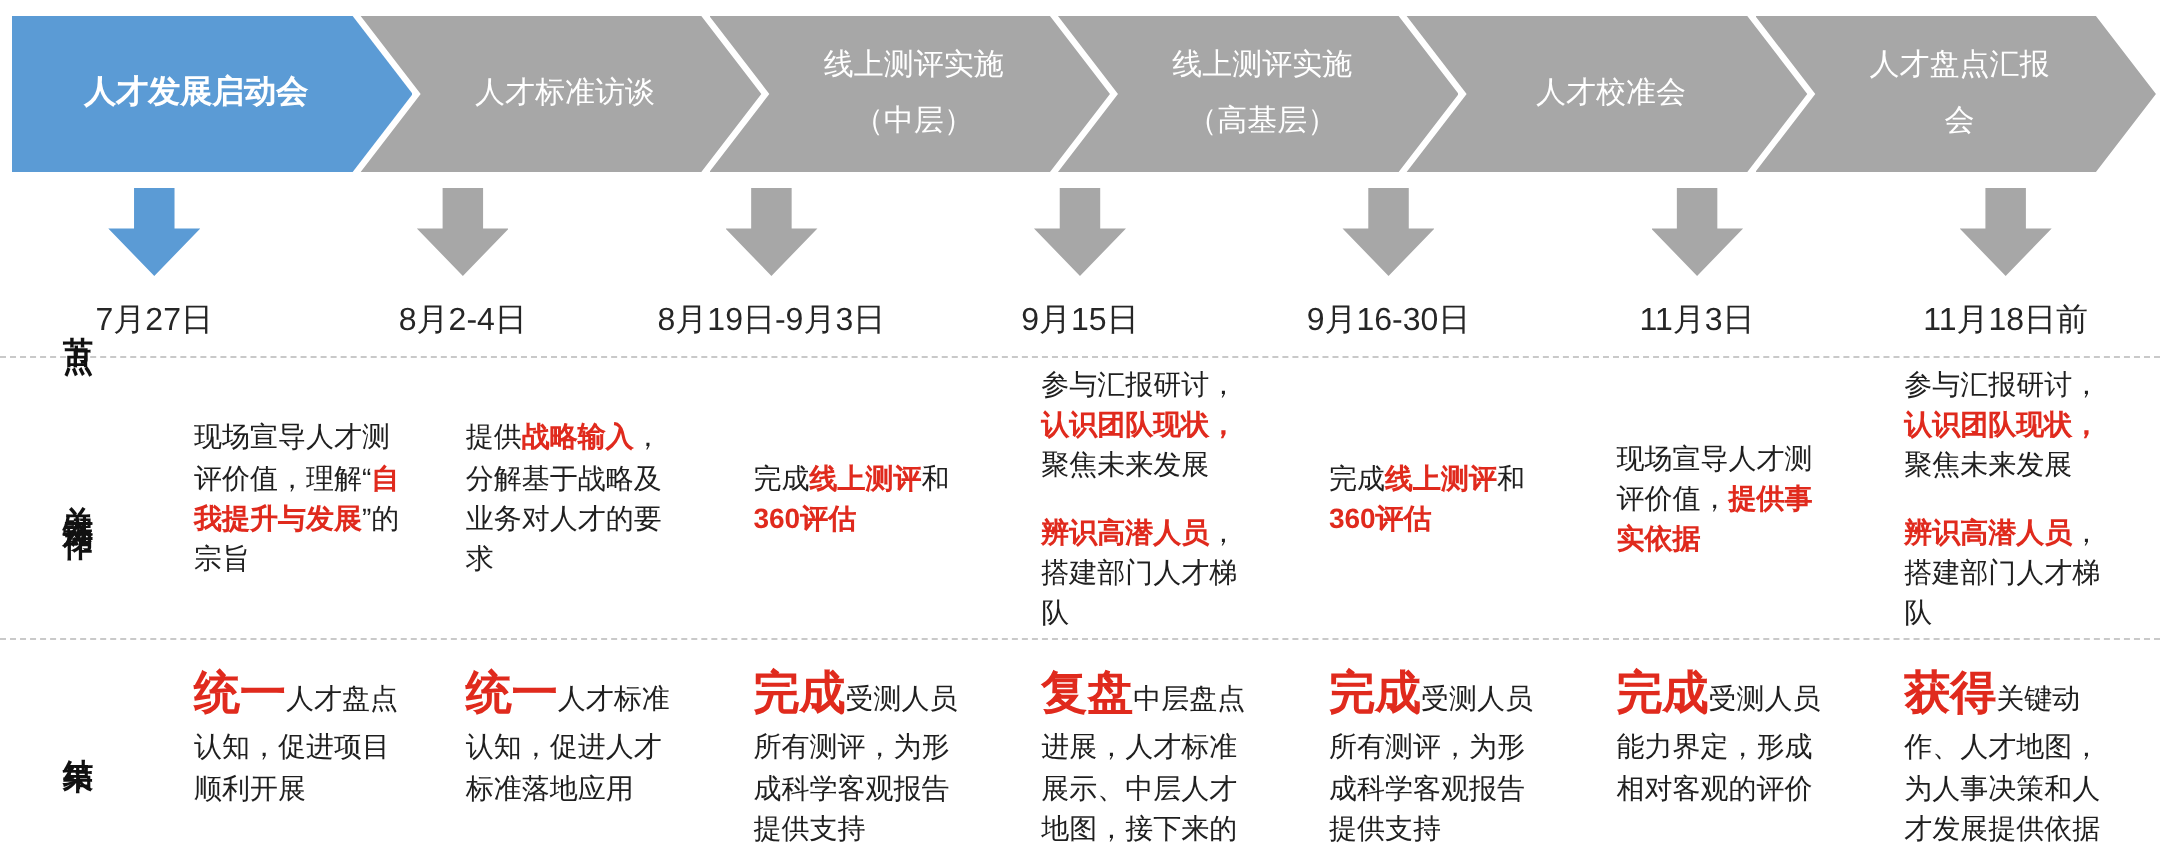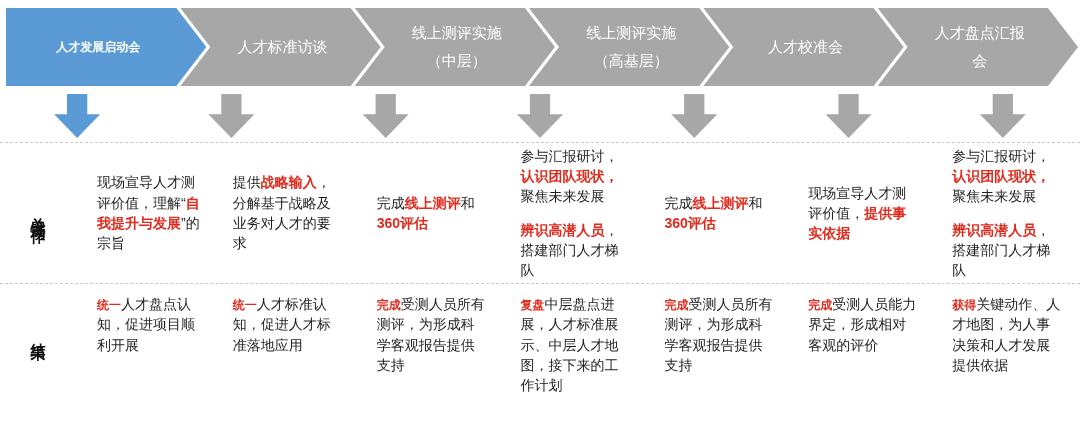--- a/index.html
+++ b/index.html
@@ -17,21 +17,21 @@
   }
   .chevron + .chevron { margin-left:-26px; }
   .chevron:first-child {
     clip-path: polygon(0 0, calc(100% - 30px) 0, 100% 50%, calc(100% - 30px) 100%, 0 100%);
   }
   .chevron.active { background:var(--blue); }
   .chevron .title {
     width:100%; text-align:center; font-size:15px; line-height:1.85;
     white-space:pre-line; padding:0 28px 0 32px;
   }
-  .chevron.active .title { font-weight:bold; font-size:12px; padding-left:12px; }
+  .chevron.active .title { font-weight:bold; font-size:16px; padding-left:12px; }
   
   .row { display:flex; position:relative; }
   .row > .cell { flex:1 1 0; min-width:0; }
   .row-label {
     position:absolute; left:28px; top:50%; transform:translateY(-50%);
     writing-mode:vertical-lr; text-orientation:upright;
     font-size:15px; font-weight:bold; color:#111; letter-spacing:4px; z-index:3;
   }
   
   .arrows { height:52px; margin-top:4px; align-items:center; }
@@ -48,21 +48,21 @@
   .actions { height:140px; border-top:1px dashed var(--separator); }
   .results { height:102px; border-top:1px dashed var(--separator); }
   .actions .cell, .results .cell {
     font-size:14px; line-height:1.45; padding:10px 16px 0; white-space:pre-wrap;
   }
   .actions .cell { display:flex; flex-direction:column; justify-content:center; padding-top:0; }
   .actions .cell.first, .results .cell.first { padding-left:66px; padding-right:8px;margin-left:31px; }
   .cell p { margin:0 0 13px; }
   .cell p:last-child { margin-bottom:0; }
   .red { color:var(--red); font-weight:bold; }
-  .big { font-size:12px; }
+  .big { font-size:23px; }
 </style>
 </head>
 <body>
 
 <div class="canvas" style="--blue: #5B9BD5; --gray: #A7A7A7; --red: #E02A1D; --separator: #C9C9C9;">
   <div class="chevron-band" id="chevrons">
       <div class="chevron active">
         <div class="title">人才发展启动会</div>
       </div>
       <div class="chevron">
@@ -102,20 +102,30 @@
         <div class="arrow"></div>
       </div>
       <div class="cell">
         <div class="arrow"></div>
       </div>
       <div class="cell">
         <div class="arrow"></div>
       </div>
     </div>
 
+  <div class="row dates" id="dates">
+    <div class="row-label">节点</div>
+  <div class="cell">7月27日</div>
+      <div class="cell">8月2-4日</div>
+      <div class="cell">8月19日-9月3日</div>
+      <div class="cell">9月15日</div>
+      <div class="cell">9月16-30日</div>
+      <div class="cell">11月3日</div>
+      <div class="cell">11月18日前</div>
+    </div>
 
   <div class="row actions" id="actions">
     <div class="row-label">关键动作</div>
   <div class="cell first"><p><span>现场宣导人才测评价值，理解“</span><span class="red">自我提升与发展</span><span>”的宗旨</span></p></div>
       <div class="cell"><p><span>提供</span><span class="red">战略输入</span><span>，分解基于战略及业务对人才的要求</span></p></div>
       <div class="cell"><p><span>完成</span><span class="red">线上测评</span><span>和
 </span><span class="red">360评估</span></p></div>
       <div class="cell"><p><span>参与汇报研讨，</span><span class="red">认识团队现状，</span><span>聚焦未来发展</span></p><p><span class="red">辨识高潜人员</span><span>，搭建部门人才梯队</span></p></div>
       <div class="cell"><p><span>完成</span><span class="red">线上测评</span><span>和
 </span><span class="red">360评估</span></p></div>

